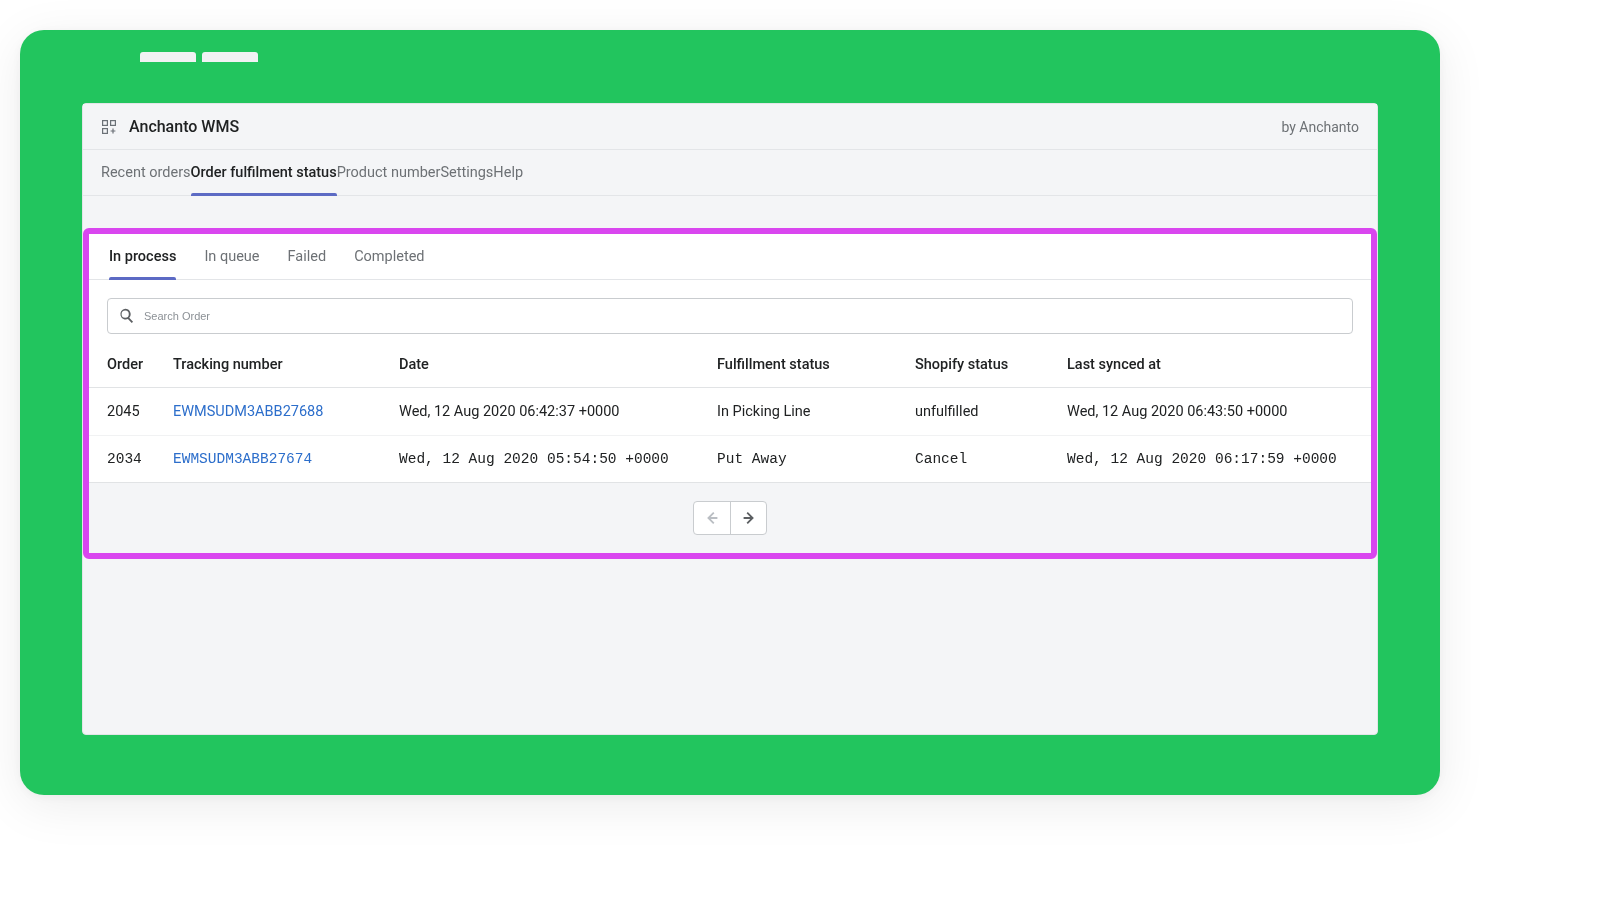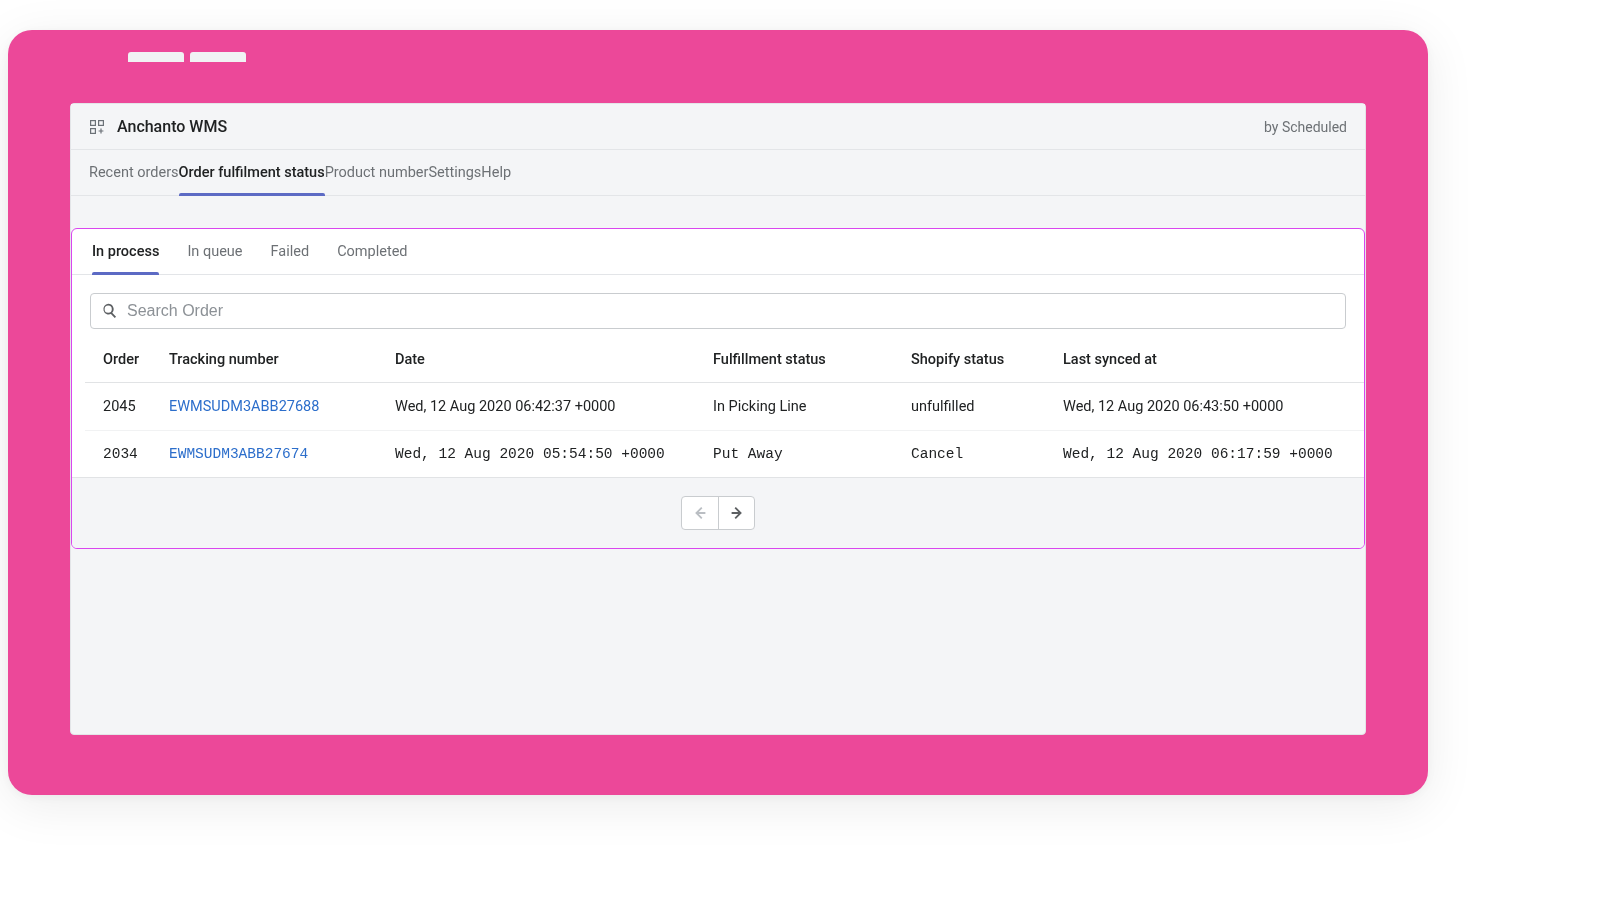--- a/index.html
+++ b/index.html
@@ -6,25 +6,25 @@
 body {
   font-family: -apple-system, BlinkMacSystemFont, "Segoe UI", Roboto, Helvetica, Arial, sans-serif;
   background: #ffffff;
   width: 1600px;
   height: 900px;
   overflow: hidden;
   position: relative;
 }
 .app-window {
   position: absolute;
-  left: 8px;
+  left: 20px;
   top: 30px;
   width: 1420px;
   height: 765px;
-  background: #ec4899;
+  background: #22c55e;
   border-radius: 24px;
   box-shadow: 0 10px 50px rgba(0,0,0,0.08), 0 2px 10px rgba(0,0,0,0.04);
   overflow: hidden;
 }
 .inner {
   position: absolute;
   left: 62px;
   top: 73px;
   right: 62px;
   bottom: 60px;
@@ -88,21 +88,21 @@
 }
 .content-area {
   padding: 32px 0 0 0;
   flex: 1;
   display: flex;
   flex-direction: column;
 }
 .card {
   margin: 0 0 0 0;
   background: #ffffff;
-  border: 1px solid #d946ef;
+  border: 6px solid #d946ef;
   border-radius: 6px;
   display: flex;
   flex-direction: column;
   overflow: hidden;
 }
 .sub-tabs {
   display: flex;
   gap: 28px;
   padding: 0 20px;
   height: 46px;
@@ -140,30 +140,29 @@
   border-radius: 4px;
   height: 36px;
   padding: 0 10px;
   gap: 8px;
   background: #ffffff;
 }
 .search-box svg { color: #5c5f62; flex-shrink: 0; }
 .search-input {
   border: none;
   outline: none;
-  font-size: 16px;
+  font-size: 11px;
   flex: 1;
   color: #202223;
   background: transparent;
 }
 .search-input::placeholder { color: #8c9196; }
 table {
   width: 100%;
   border-collapse: collapse;
-  margin-left: 13px;
 }
 th, td {
   text-align: left;
   font-size: 14.5px;
   padding: 15px 0;
 }
 thead th {
   color: #202223;
   font-weight: 500;
   border-bottom: 1px solid #e1e3e5;
@@ -234,21 +233,21 @@
         <span class="app-icon">
           <svg width="16" height="16" viewBox="0 0 20 20" fill="none" stroke="currentColor" stroke-width="1.5">
             <rect x="2" y="2" width="6" height="6"></rect>
               <rect x="12" y="2" width="6" height="6"></rect>
             <rect x="2" y="12" width="6" height="6"></rect>
               <path d="M12 15h6M15 12v6"></path>
           </svg>
         </span>
         <span class="app-title">Anchanto WMS</span>
       </div>
-      <div class="header-right">by Scheduled</div>
+      <div class="header-right">by Anchanto</div>
     </div>
 
     <div class="top-tabs">
       <div class="top-tab">Recent orders</div>
       <div class="top-tab active">Order fulfilment status</div>
       <div class="top-tab">Product number</div>
       <div class="top-tab">Settings</div>
       <div class="top-tab">Help</div>
     </div>
 

